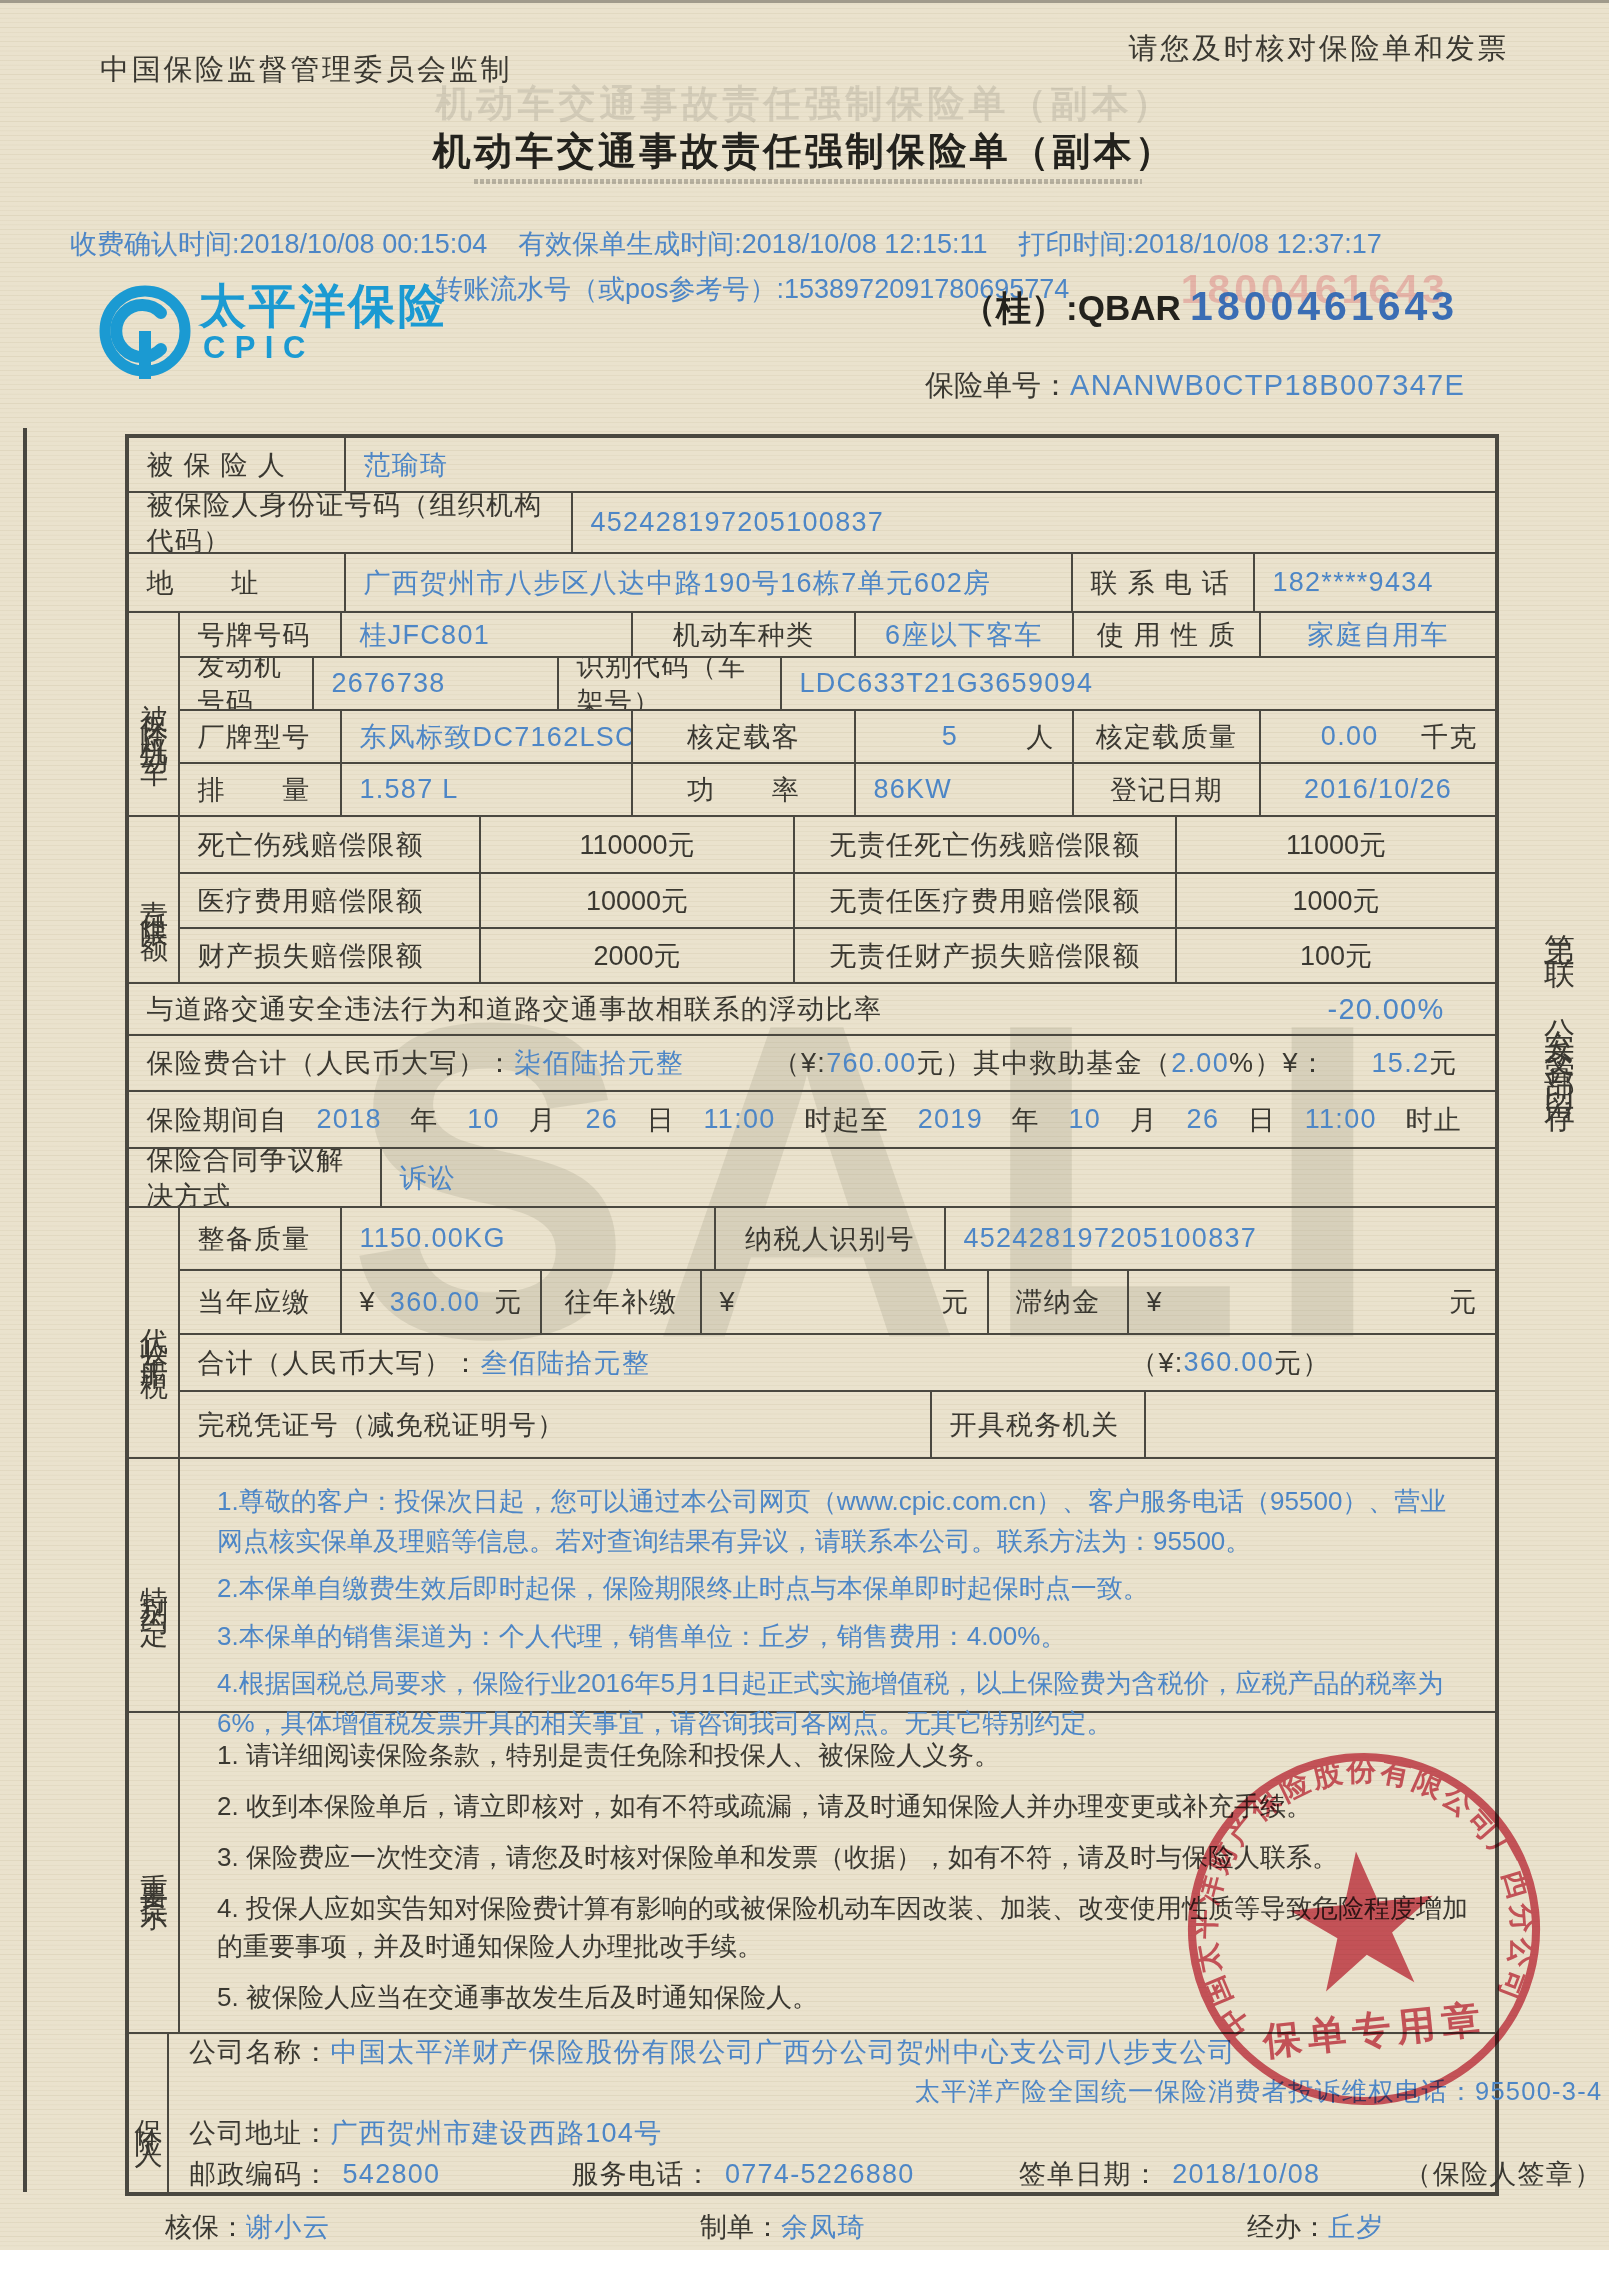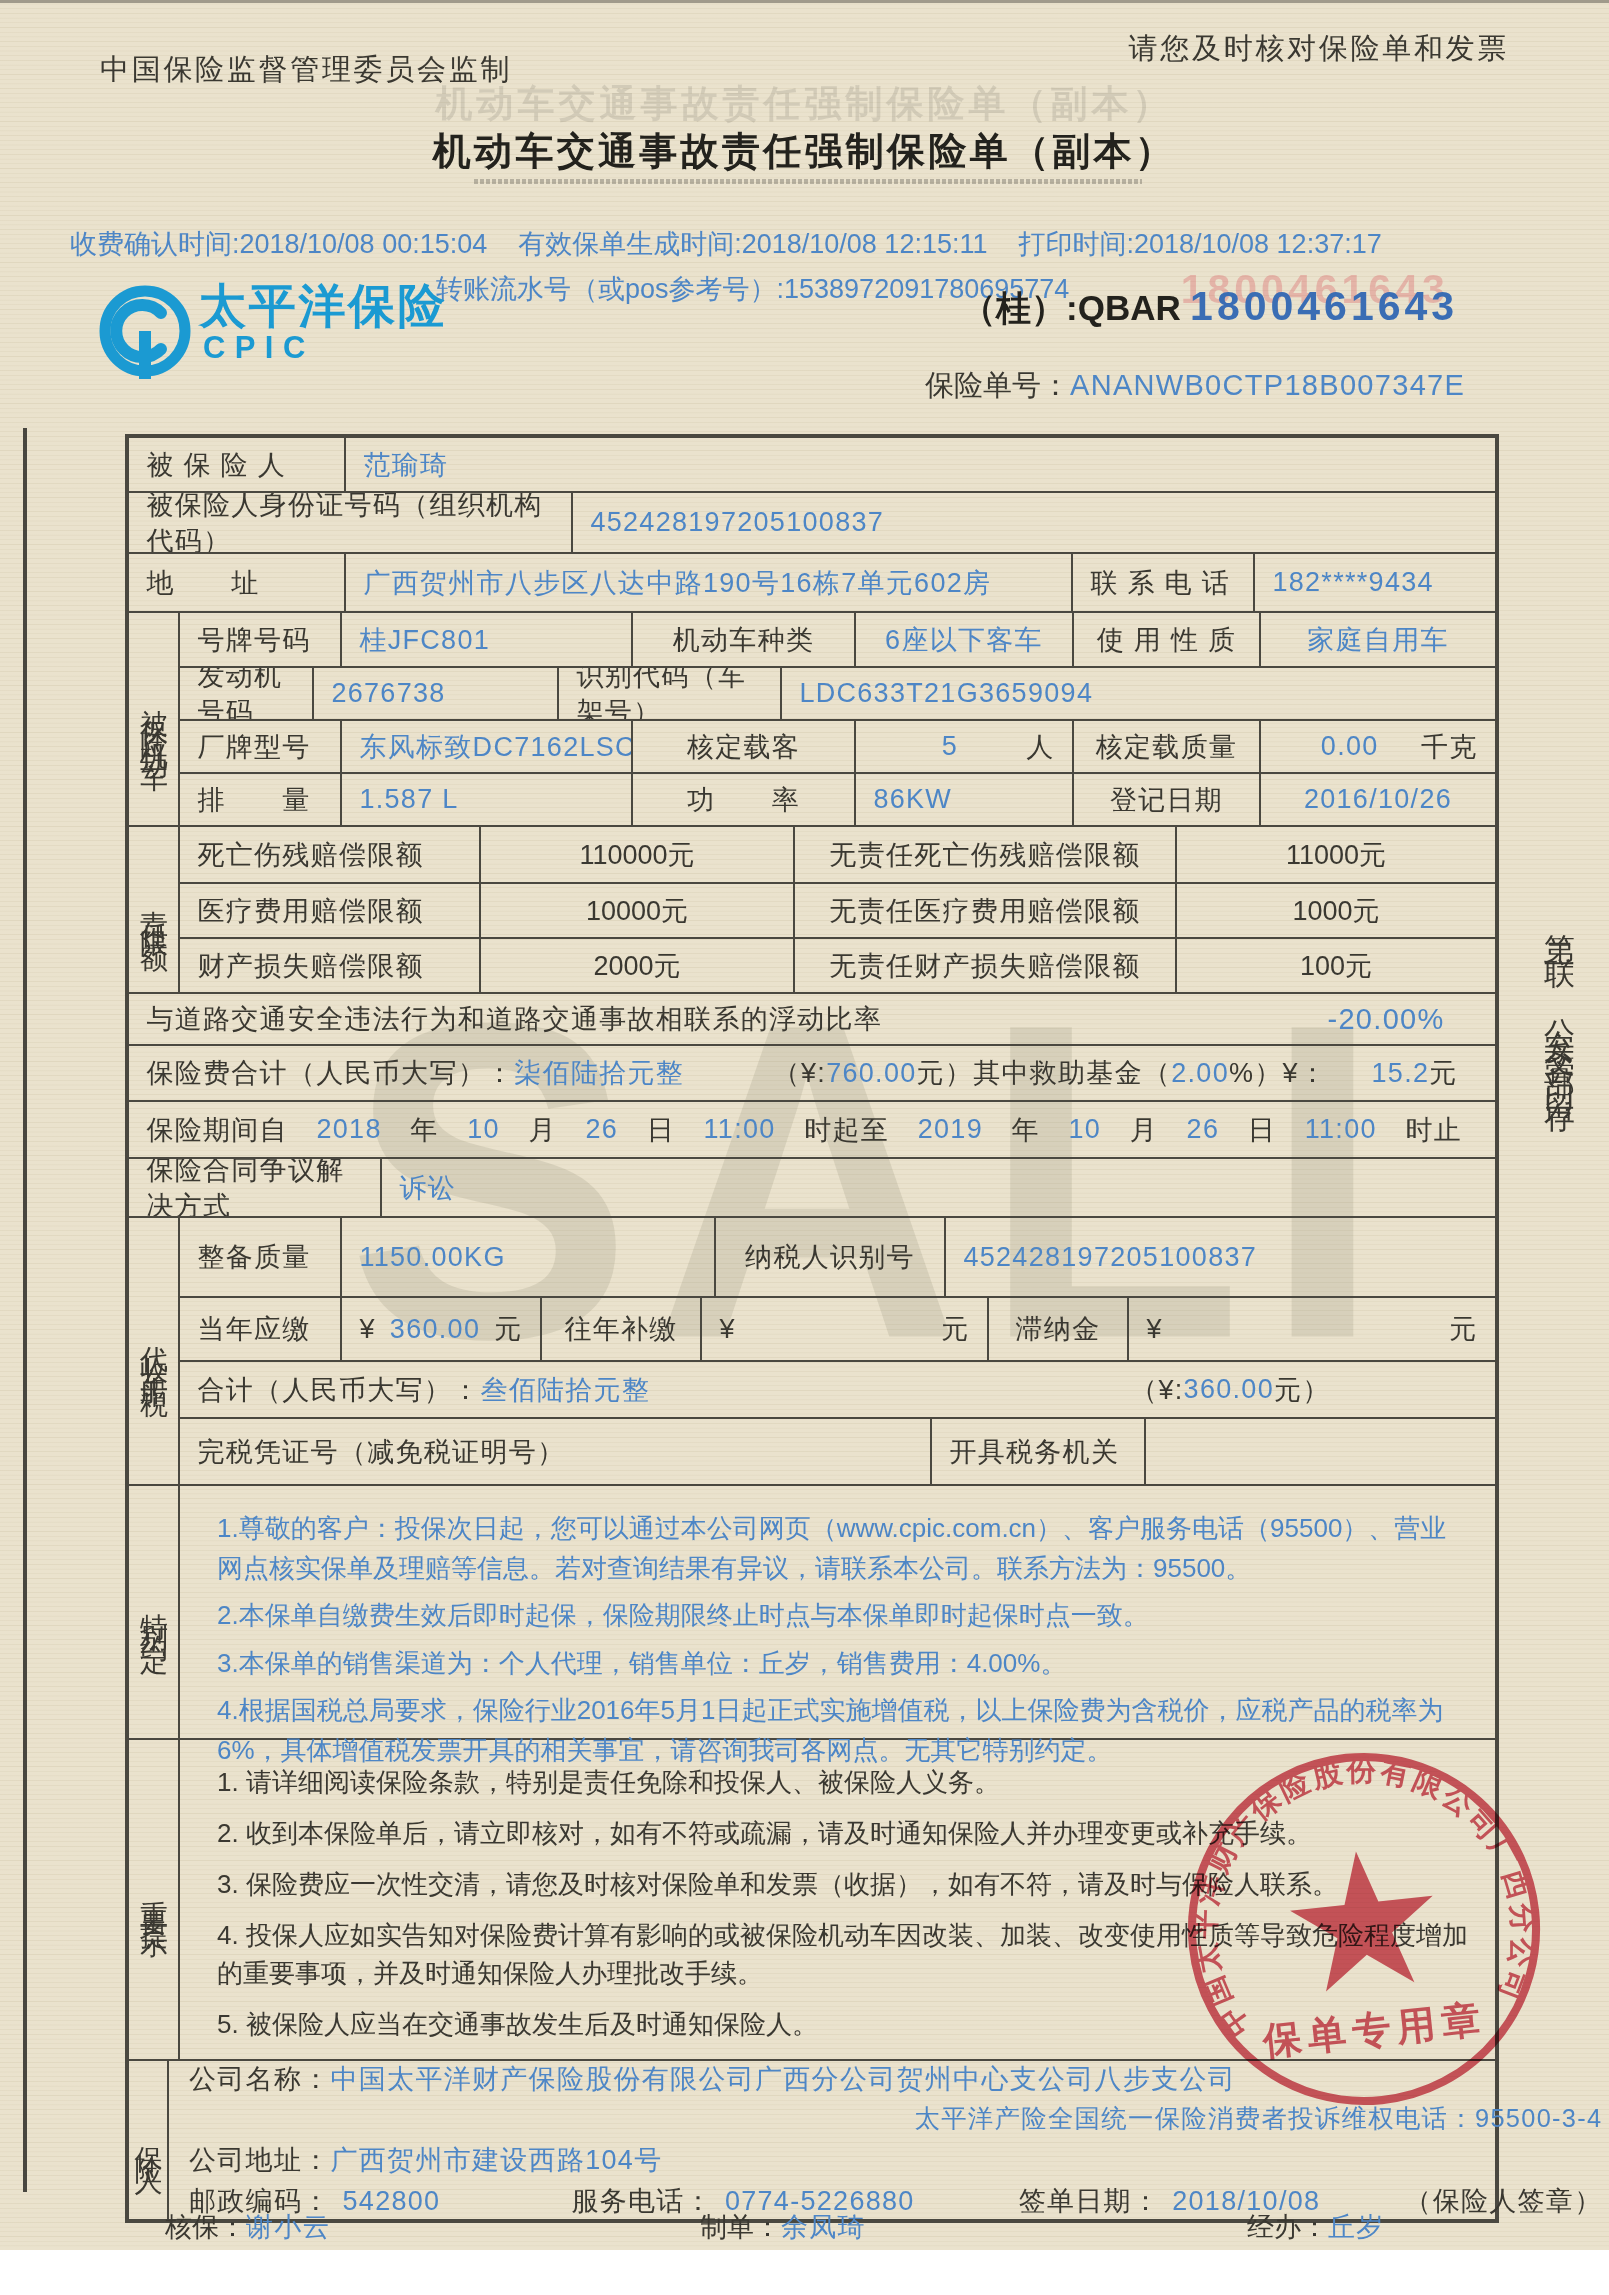--- a/index.html
+++ b/index.html
@@ -142,21 +142,21 @@
       <div class="c bv" style="width:727px">广西贺州市八步区八达中路190号16栋7单元602房</div>
       <div class="c lbl" style="width:182px">联 系 电 话</div>
       <div class="c bv fill">182****9434</div>
     </div>
 
     <div class="grp">
       <div class="vcell">
         <span class="vlabel">被保险机动车</span>
       </div>
       <div class="ginner">
-        <div class="row" style="height:53px">
+        <div class="row" style="height:43px">
           <div class="c lbl" style="width:160px">号牌号码</div>
           <div class="c bv" style="width:291px">桂JFC801</div>
           <div class="c lbl cen" style="width:223px">机动车种类</div>
           <div class="c bv cen" style="width:218px">6座以下客车</div>
           <div class="c lbl cen" style="width:187px">使 用 性 质</div>
           <div class="c bv cen fill">家庭自用车</div>
         </div>
         <div class="row" style="height:53px">
           <div class="c lbl" style="width:132px">发动机号码</div>
           <div class="c bv" style="width:245px">2676738</div>
@@ -263,21 +263,21 @@
     <div class="row" style="height:59px">
       <div class="c lbl" style="width:251px">保险合同争议解决方式</div>
       <div class="c bv fill">诉讼</div>
     </div>
 
     <div class="grp">
       <div class="vcell">
         <span class="vlabel">代收车船税</span>
       </div>
       <div class="ginner">
-        <div class="row" style="height:78px">
+        <div class="row" style="height:61px">
           <div class="c lbl" style="width:160px">整备质量</div>
           <div class="c bv" style="width:374px">1150.00KG</div>
           <div class="c lbl cen" style="width:230px">纳税人识别号</div>
           <div class="c bv fill">452428197205100837</div>
         </div>
         <div class="row" style="height:64px">
           <div class="c lbl" style="width:160px">当年应缴</div>
           <div class="c between" style="width:200px">
             <span class="lbl">¥</span>
             <span class="bv">360.00</span>

